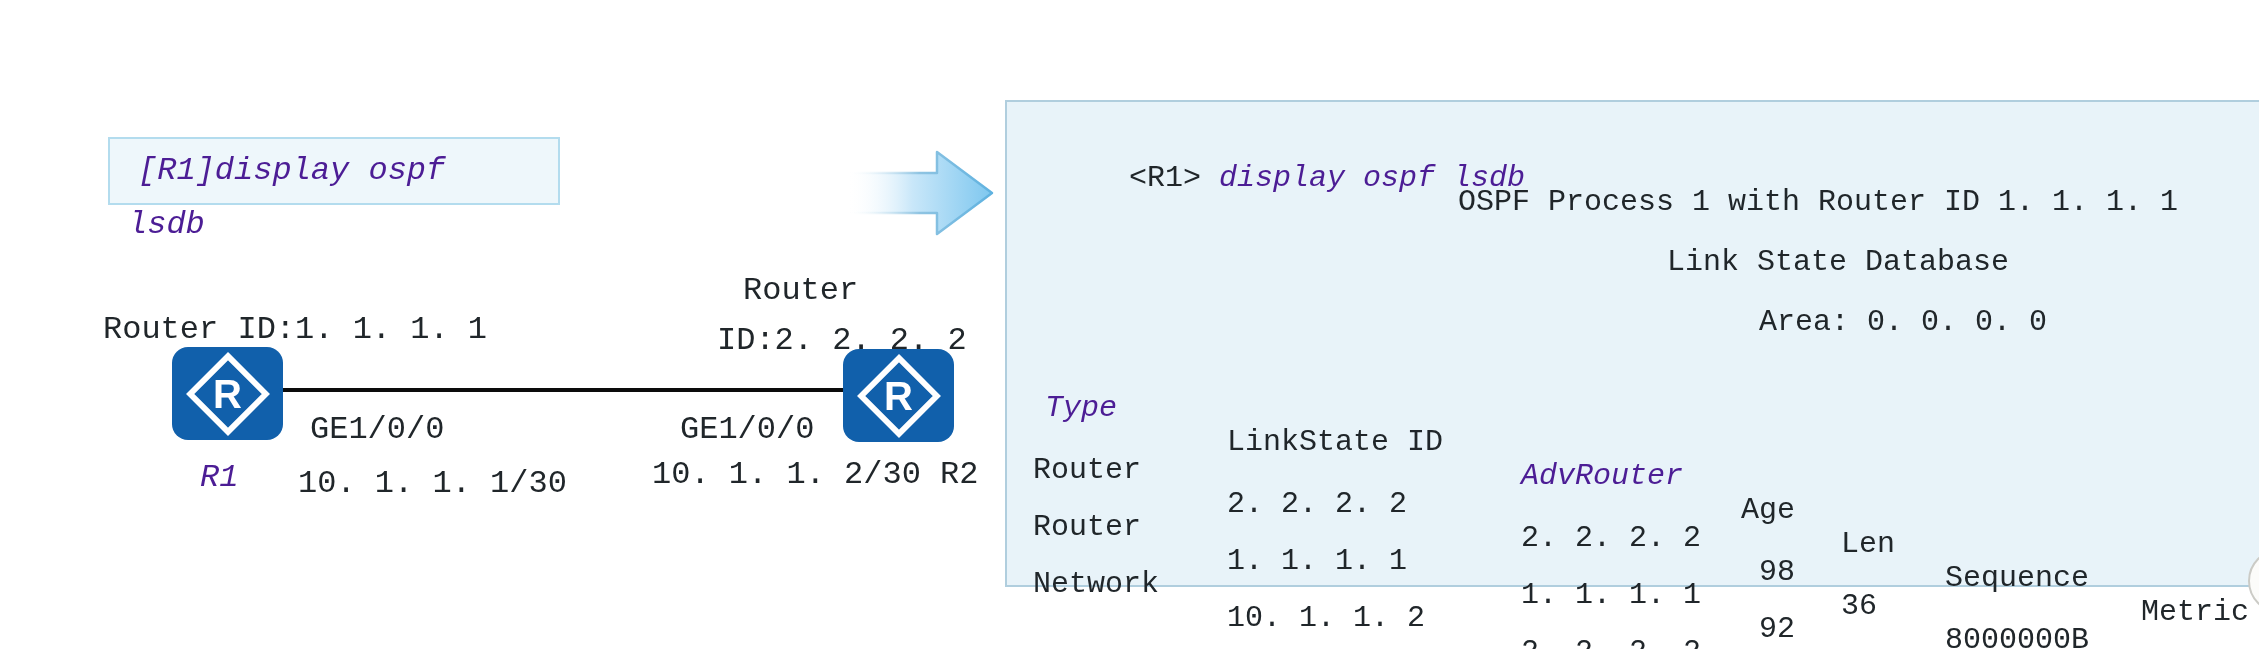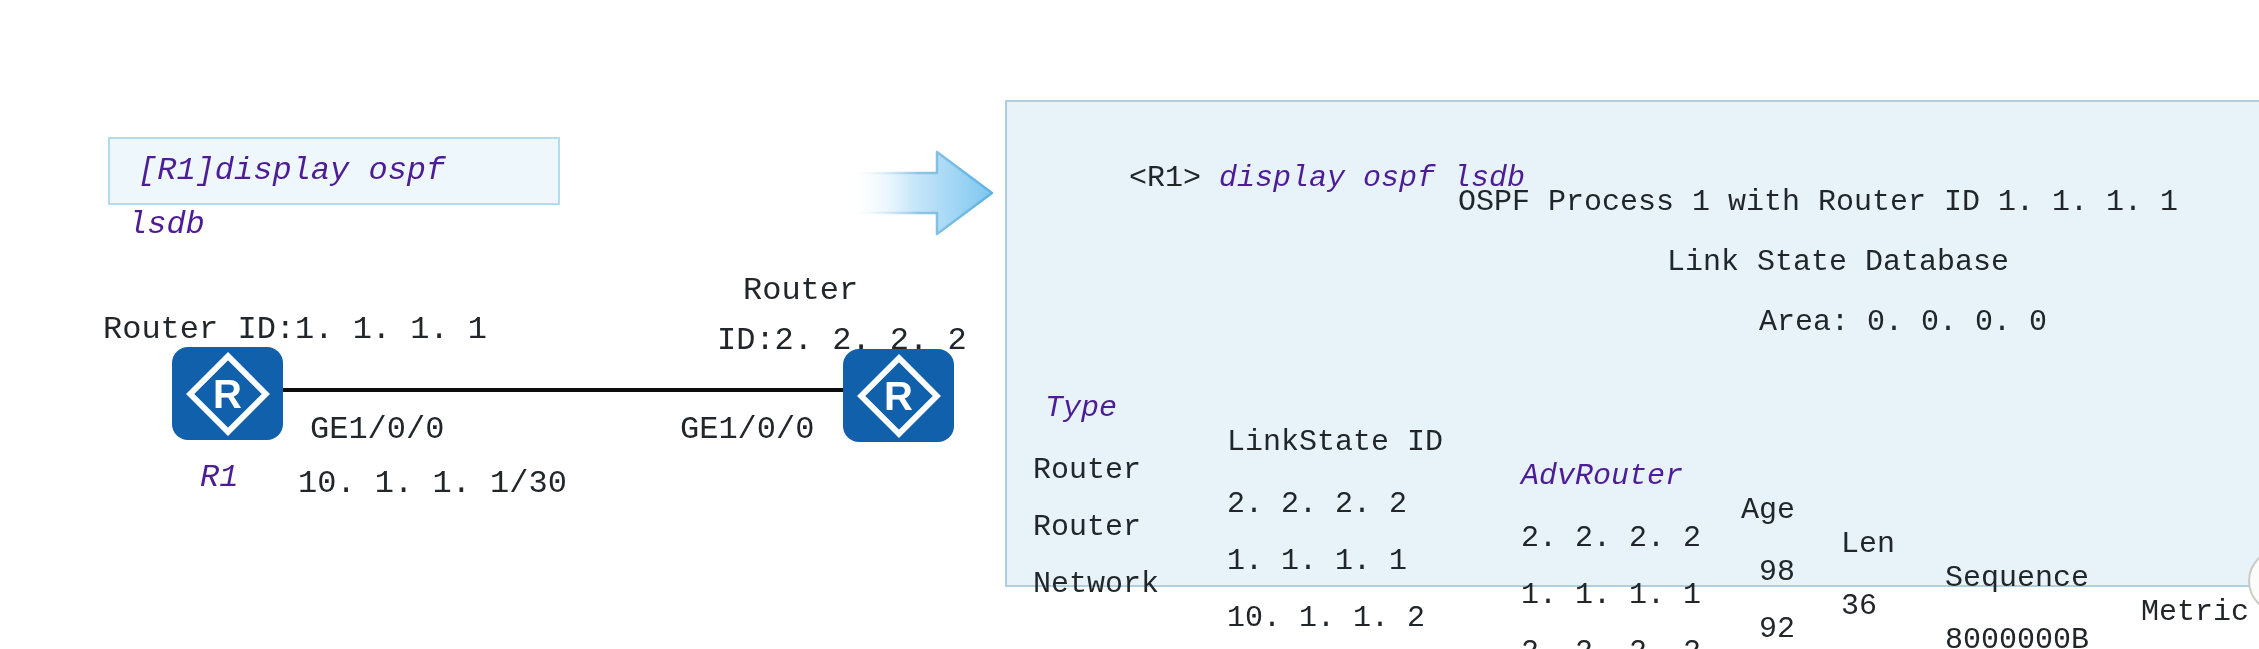--- a/index.html
+++ b/index.html
@@ -113,20 +113,21 @@
   <span id="r2-routerid-2" class="abs dtxt">ID:2. 2. 2. 2</span>
 
   <div id="r2-icon" class="abs router-icon">
     <svg width="84" height="84" viewBox="0 0 100 100">
       <polygon points="50,5 95,50 50,95 5,50" fill="none" stroke="#ffffff" stroke-width="7"></polygon>
     </svg>
     <span class="icon-letter">R</span>
   </div>
 
   <span id="ge-right" class="abs dtxt">GE1/0/0</span>
+  <span id="ip-right" class="abs dtxt"><span>10. 1. 1. 2/30</span> <span>R2</span></span>
 
   <svg id="arrow" class="abs" width="150" height="90" viewBox="0 0 150 90">
     <defs>
       <linearGradient id="arrowGrad" x1="0" y1="0" x2="1" y2="0">
         <stop offset="0" stop-color="#ffffff" stop-opacity="0"></stop>
         <stop offset="0.45" stop-color="#c9e7f9"></stop>
         <stop offset="1" stop-color="#7ec7ef"></stop>
       </linearGradient>
       <linearGradient id="arrowEdge" x1="0" y1="0" x2="1" y2="0">
         <stop offset="0" stop-color="#ffffff" stop-opacity="0"></stop>

